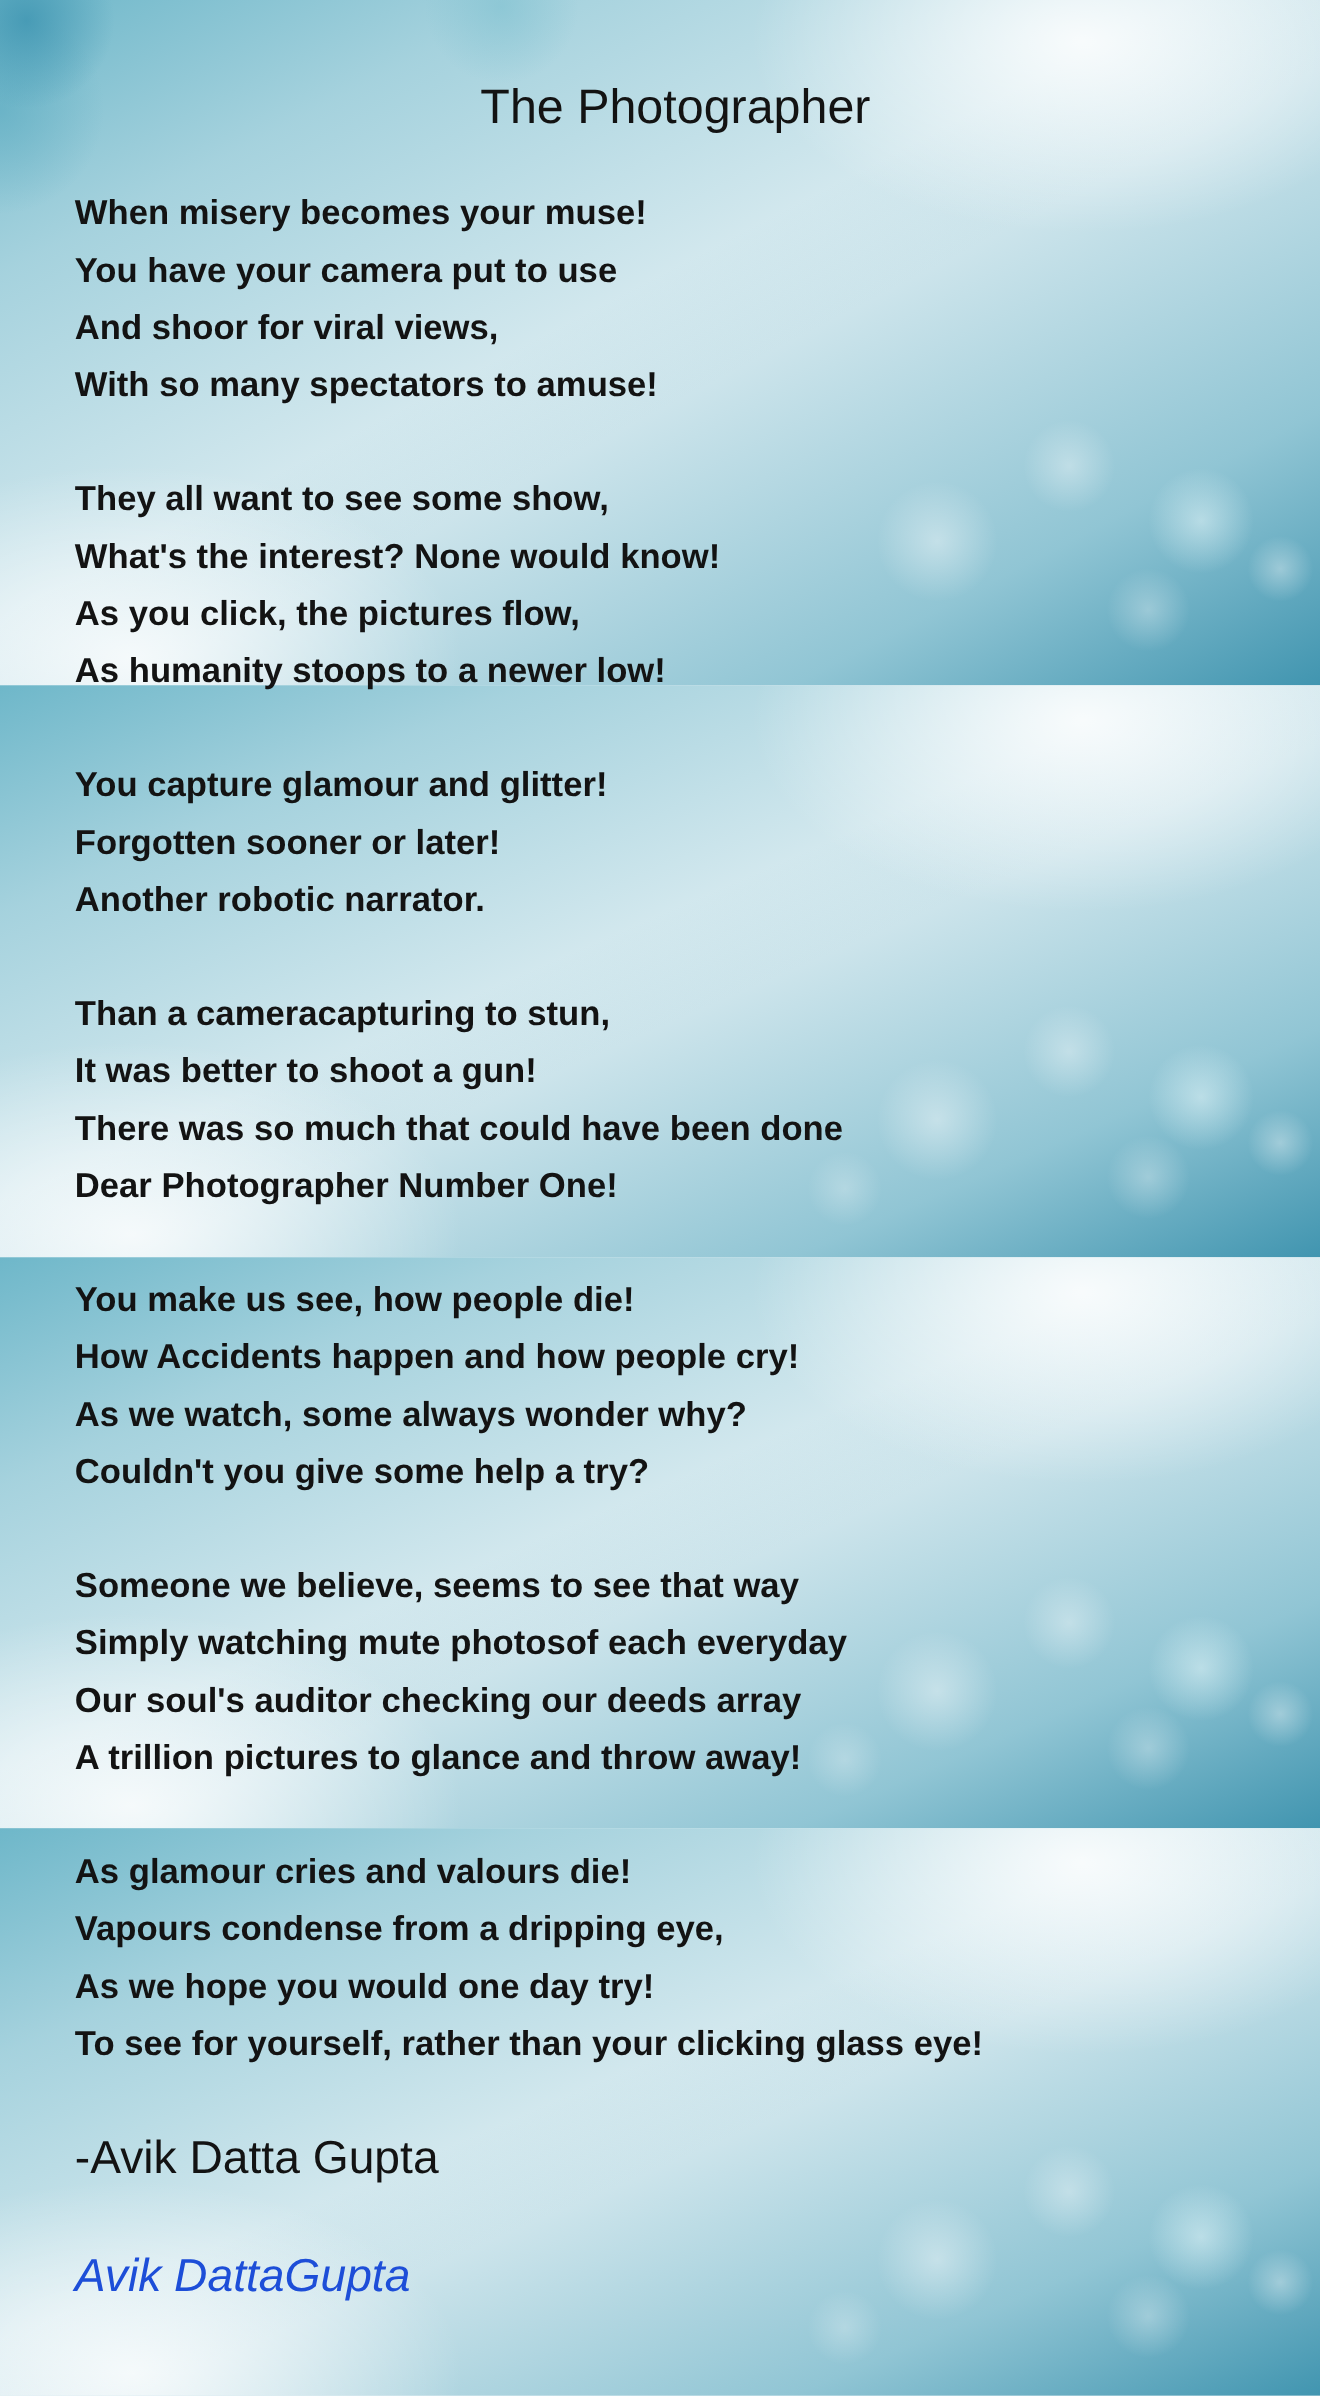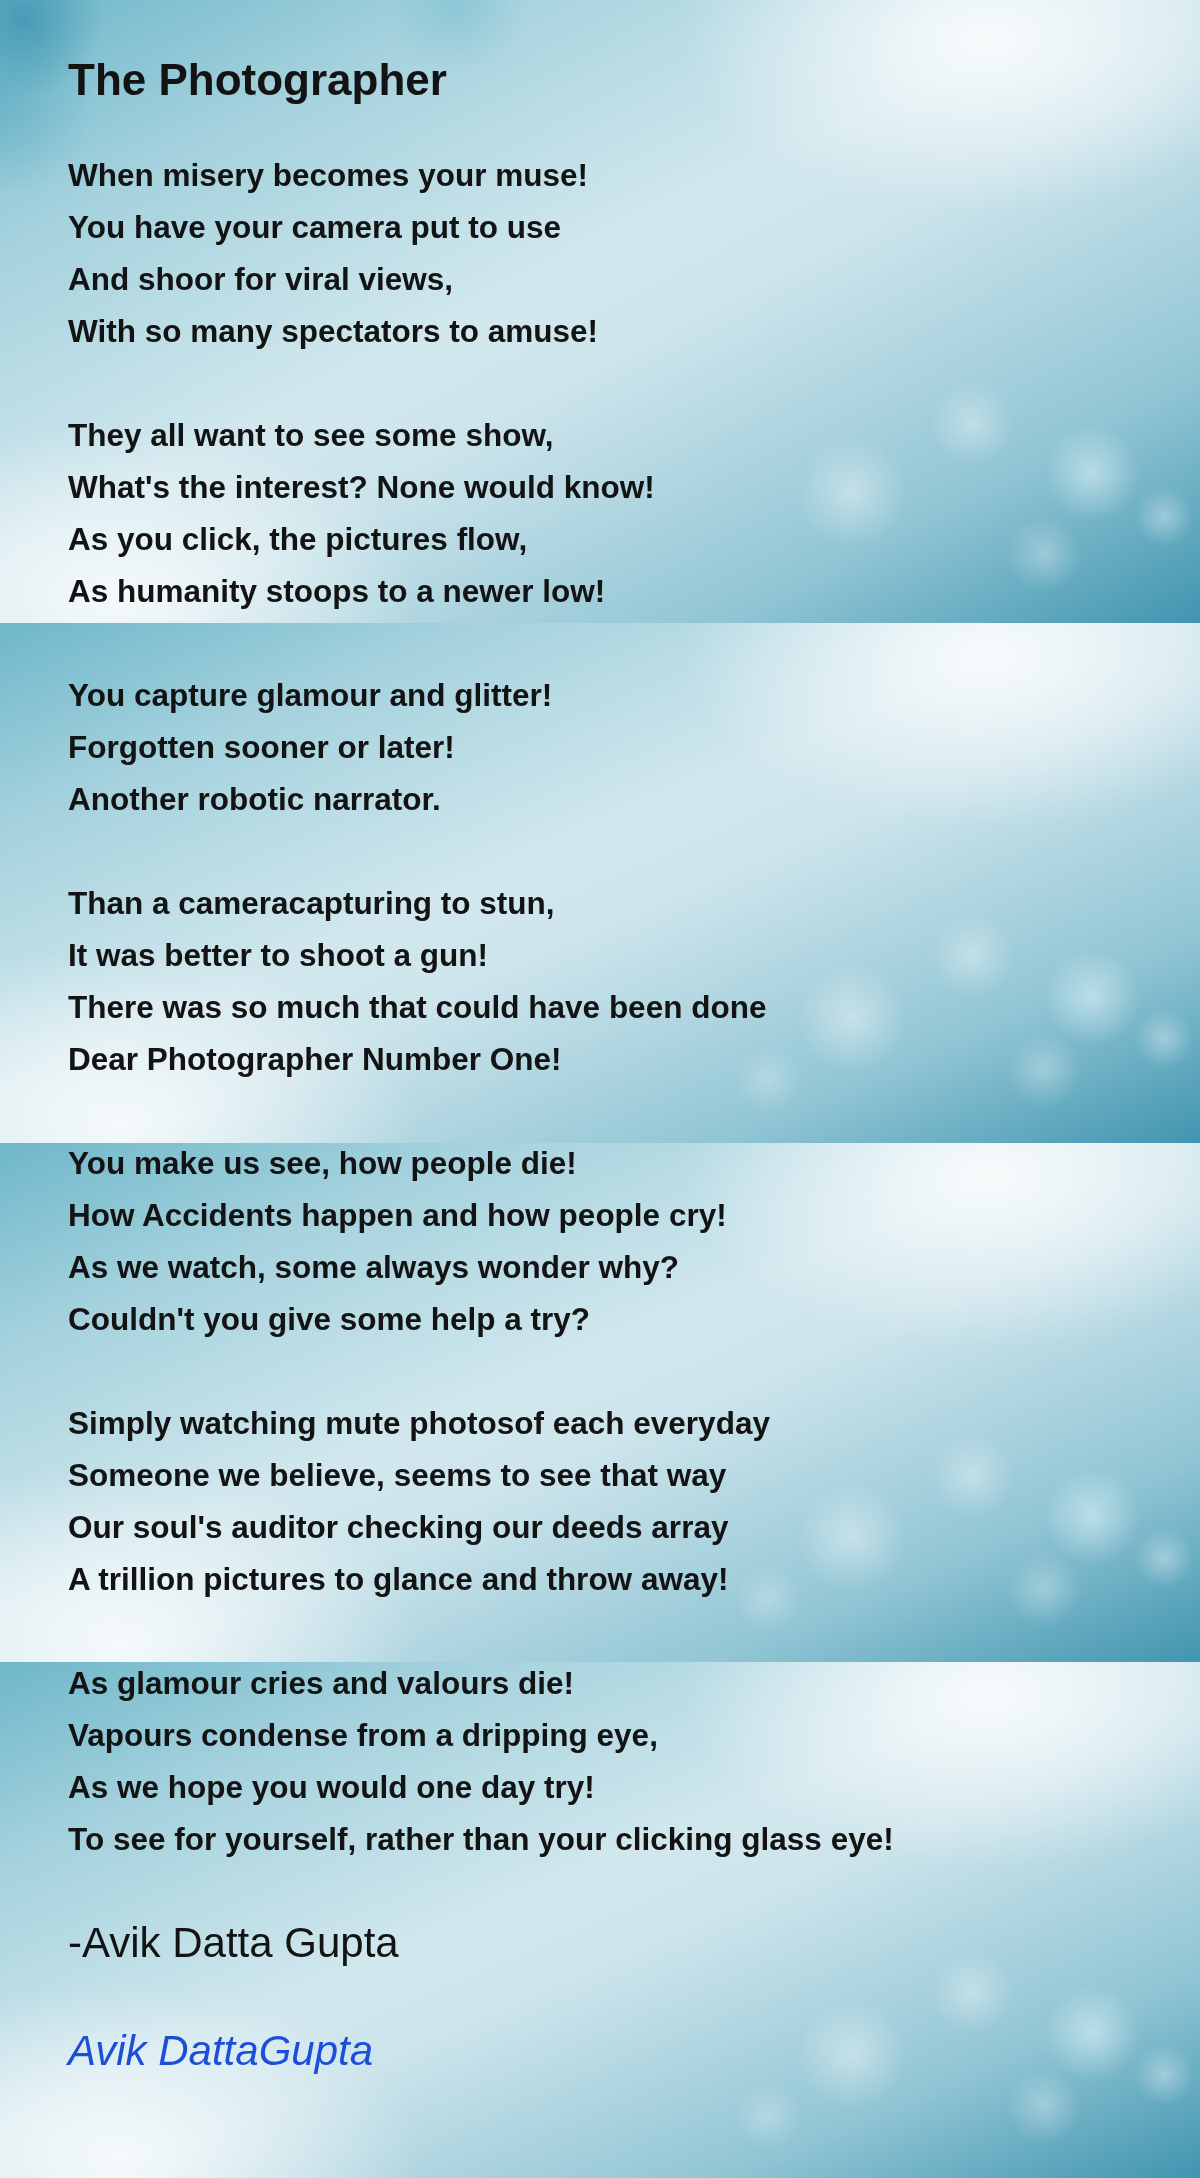--- a/index.html
+++ b/index.html
@@ -45,25 +45,26 @@
   .band-3{top:1143px;height:519px;}
   .band-4{top:1662px;height:516px;}
 
   
   .content{
     position:absolute;inset:0;
     padding:54px 40px 0 68px;
     color:#131313;
   }
   .title{
-    margin:0;
+    margin:18px;
     font-size:44px;
-    font-weight:bold;
+    font-weight:normal;
     line-height:52px;
     letter-spacing:0;
+    text-align:center;
   }
   .poem{margin-top:43px;}
   .stanza{margin:0 0 52px 0;padding:0;}
   .line{
     display:block;
     font-size:31.5px;
     font-weight:bold;
     line-height:52px;
     white-space:nowrap;
   }
@@ -121,22 +122,22 @@
         <span class="line">There was so much that could have been done</span>
         <span class="line">Dear Photographer Number One!</span>
       </p>
       <p class="stanza">
         <span class="line">You make us see, how people die!</span>
         <span class="line">How Accidents happen and how people cry!</span>
         <span class="line">As we watch, some always wonder why?</span>
         <span class="line">Couldn't you give some help a try?</span>
       </p>
       <p class="stanza">
+        <span class="line">Someone we believe, seems to see that way</span>
         <span class="line">Simply watching mute photosof each everyday</span>
-        <span class="line">Someone we believe, seems to see that way</span>
         <span class="line">Our soul's auditor checking our deeds array</span>
         <span class="line">A trillion pictures to glance and throw away!</span>
       </p>
       <p class="stanza">
         <span class="line">As glamour cries and valours die!</span>
         <span class="line">Vapours condense from a dripping eye,</span>
         <span class="line">As we hope you would one day try!</span>
         <span class="line">To see for yourself, rather than your clicking glass eye!</span>
       </p>
     </div>

